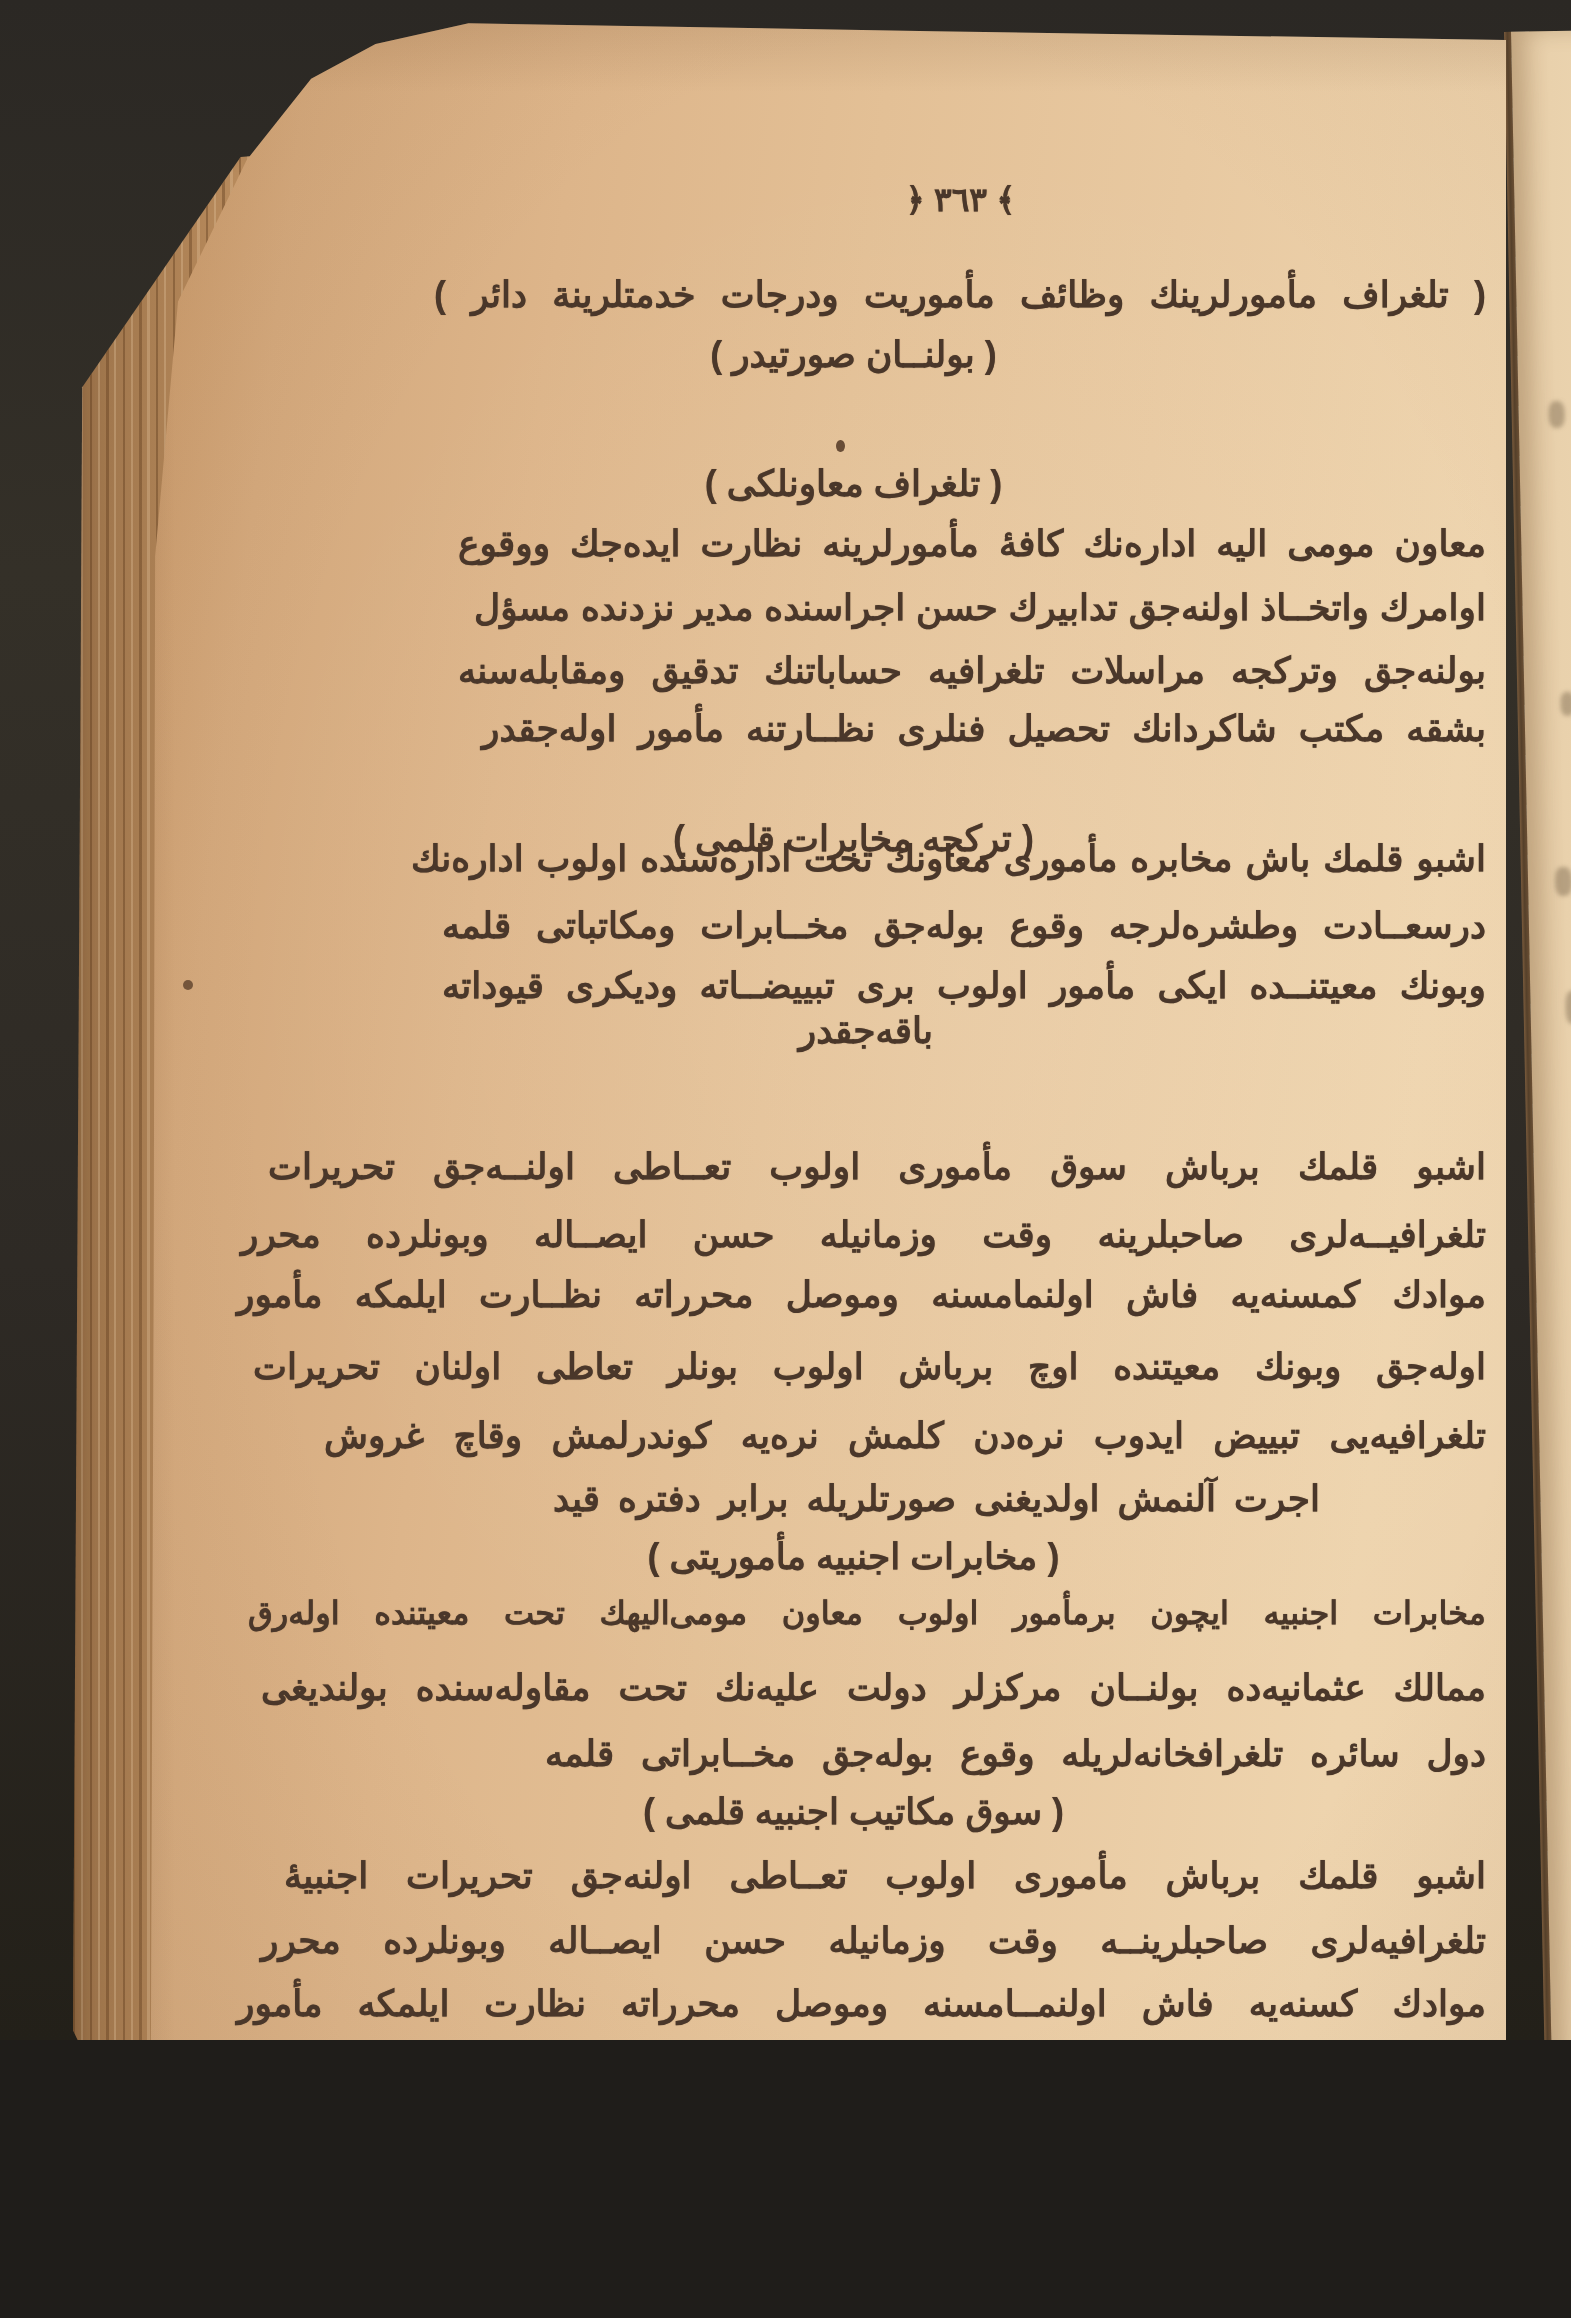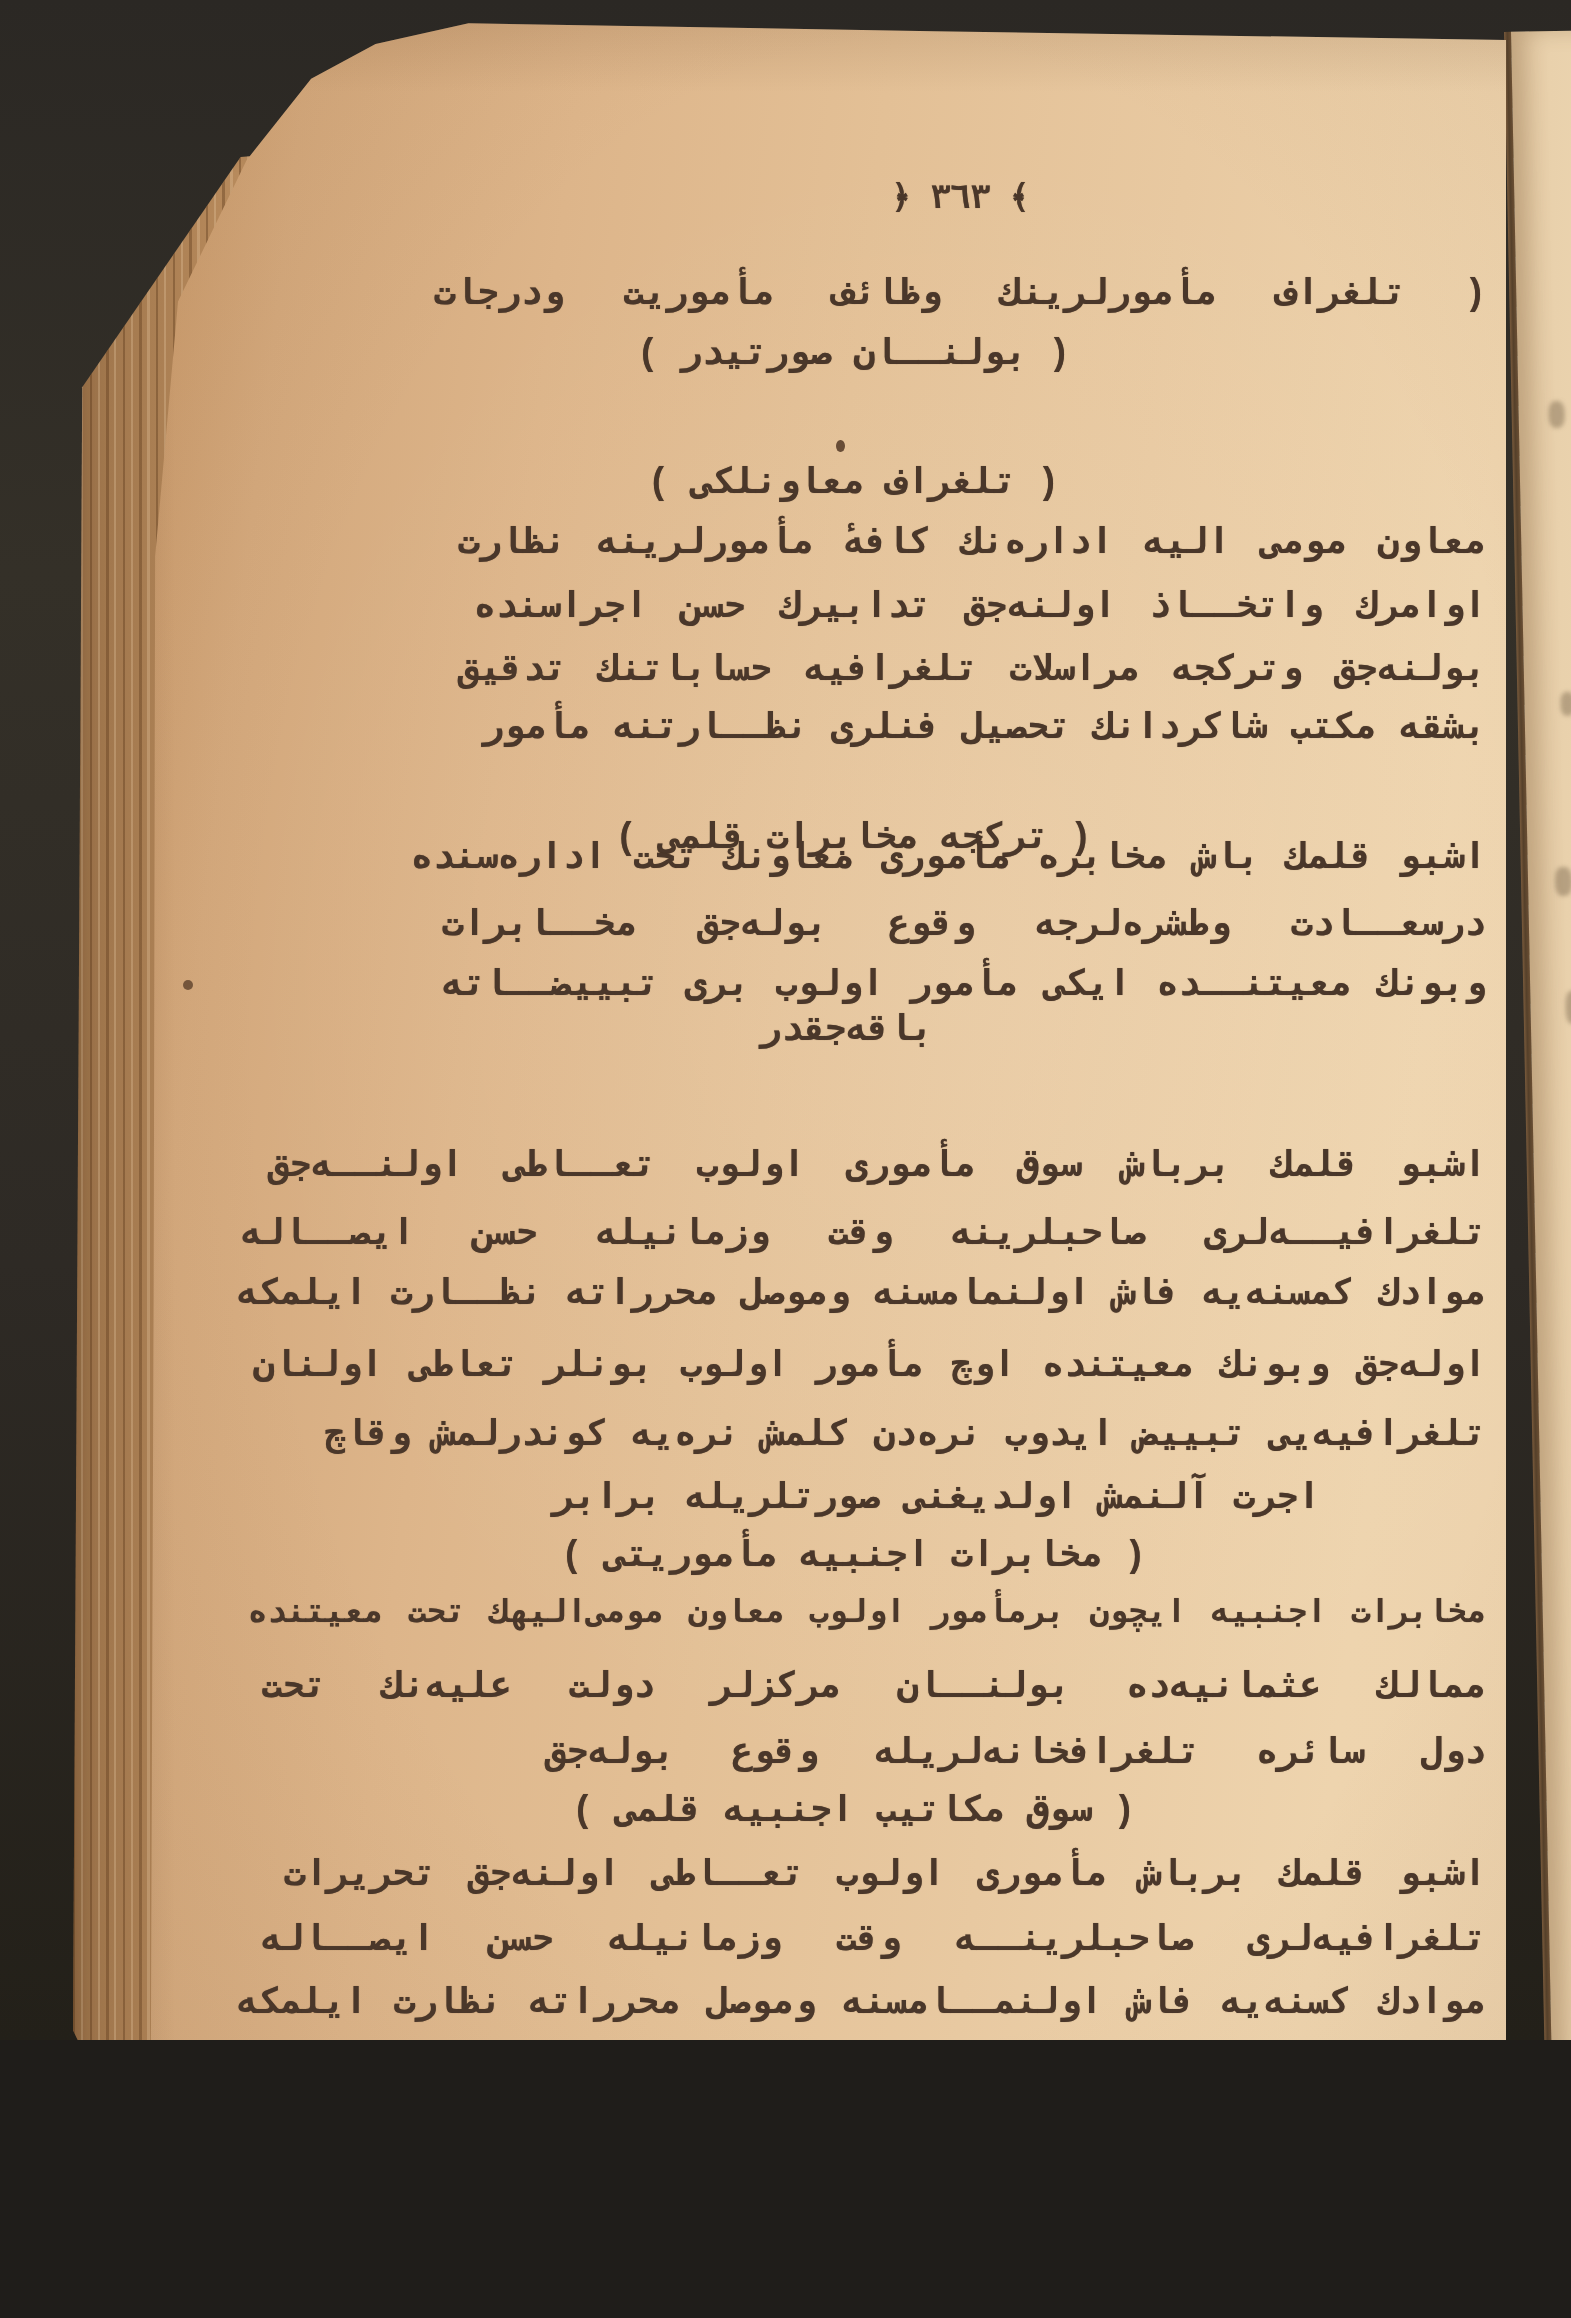--- a/index.html
+++ b/index.html
@@ -1,19 +1,19 @@
 <!DOCTYPE html>
 <html style="--ink: #4a372a;font-size:12.6px"><head>
 <meta charset="utf-8">
 <style>
   html,body{margin:0;padding:0;background:#1f1d1a;}
   .scene{
     position:relative;width:1572px;height:2040px;overflow:hidden;
     background:linear-gradient(180deg,#2b2824 0%,#343028 28%,#2e2a25 62%,#232019 100%);
-    font-family:Liberation Mono, monospace;
+    font-family:Liberation Sans, sans-serif;
   }
   
   .stack{
     position:absolute;left:73px;top:136px;width:419px;height:2093px;
     background:
       repeating-linear-gradient(90deg,
         rgba(90,55,25,.38) 0 2.4px, rgba(0,0,0,0) 2.4px 8px,
         rgba(255,230,195,.22) 8px 10.3px, rgba(0,0,0,0) 10.3px 16.6px),
       linear-gradient(90deg,#9c734a 0%,#b5885a 35%,#c59a6c 70%,#cda378 100%);
     clip-path:polygon(40% 1%, 100% 0%, 100% 100%, 31% 98.6%, 12% 95.6%, 0 90.5%, 2.2% 12%);
@@ -105,21 +105,21 @@
       <div class="tline justify" style="top: 642px; padding-left: 237px;">بولنه‌جق وتركجه مراسلات تلغرافیه حساباتنك تدقیق ومقابله‌سنه وبوندن</div>
       <div class="tline justify" style="top: 700px; padding-left: 261px;">بشقه مكتب شاكردانك تحصیل فنلری نظــارتنه مأمور اوله‌جقدر</div>
       <div class="tline center" style="top: 763px; margin-top: 47px;">( تركجه مخابرات قلمی )</div>
       <div class="tline justify" style="top: 830px; padding-left: 190px;">اشبو قلمك باش مخابره مأموری معاونك تحت اداره‌سنده اولوب اداره‌نك</div>
       <div class="tline justify" style="top: 897px; padding-left: 221px;">درسعــادت وطشره‌لرجه وقوع بوله‌جق مخــابرات ومكاتباتی قلمه آله‌جق</div>
       <div class="tline justify" style="top: 957px; padding-left: 221px;">وبونك معیتنــده ایكی مأمور اولوب بری تبییضــاته ودیكری قیوداته</div>
       <div class="tline" style="top: 1002px; padding-right: 553px;">باقه‌جقدر</div>
       <div class="tline justify" style="top: 1138px; padding-left: 47px;">اشبو قلمك برباش سوق مأموری اولوب تعــاطی اولنــه‌جق تحریرات</div>
       <div class="tline justify" style="top: 1206px; padding-left: 20px;">تلغرافیــه‌لری صاحبلرینه وقت وزمانیله حسن ایصــاله وبونلرده محرر</div>
       <div class="tline justify" style="top: 1266px; padding-left: 16px;">موادك كمسنه‌یه فاش اولنمامسنه وموصل محرراته نظــارت ایلمكه مأمور</div>
-      <div class="tline justify" style="top: 1338px; padding-left: 32px;">اوله‌جق وبونك معیتنده اوچ مأمور اولوب بونلر تعاطی اولنان قیوداته</div>
+      <div class="tline justify" style="top: 1338px; padding-left: 32px;">اوله‌جق وبونك معیتنده اوچ برباش اولوب بونلر تعاطی اولنان تحریرات</div>
       <div class="tline justify" style="top: 1407px; padding-left: 103px;">تلغرافیه‌یی تبییض ایدوب نره‌دن كلمش نره‌یه كوندرلمش وقاچ غروش</div>
       <div class="tline justify" style="top: 1470px; padding-left: 332px; padding-right: 166px;">اجرت آلنمش اولدیغنی صورتلریله برابر دفتره قید ایده‌جكدر</div>
       <div class="tline center" style="top: 1528px;">( مخابرات اجنبیه مأموریتی )</div>
       <div class="tline justify" style="top: 1585px; padding-left: 8px; font-size: 32px; margin-left: 19px;">مخابرات اجنبیه ایچون برمأمور اولوب معاون مومی‌الیهك تحت معیتنده اوله‌رق</div>
       <div class="tline justify" style="top: 1659px; padding-left: 40px;">ممالك عثمانیه‌ده بولنــان مركزلر دولت علیه‌نك تحت مقاوله‌سنده بولندیغی</div>
       <div class="tline justify" style="top: 1725px; padding-left: 324px;">دول سائره تلغرافخانه‌لریله وقوع بوله‌جق مخــابراتی قلمه آله‌جقدر</div>
       <div class="tline center" style="top: 1783px;">( سوق مكاتیب اجنبیه قلمی )</div>
       <div class="tline justify" style="top: 1847px; padding-left: 63px;">اشبو قلمك برباش مأموری اولوب تعــاطی اولنه‌جق تحریرات اجنبیهٔ</div>
       <div class="tline justify" style="top: 1912px; padding-left: 40px;">تلغرافیه‌لری صاحبلرینــه وقت وزمانیله حسن ایصــاله وبونلرده محرر</div>
       <div class="tline justify" style="top: 1975px; padding-left: 16px;">موادك كسنه‌یه فاش اولنمــامسنه وموصل محرراته نظارت ایلمكه مأمور</div>

